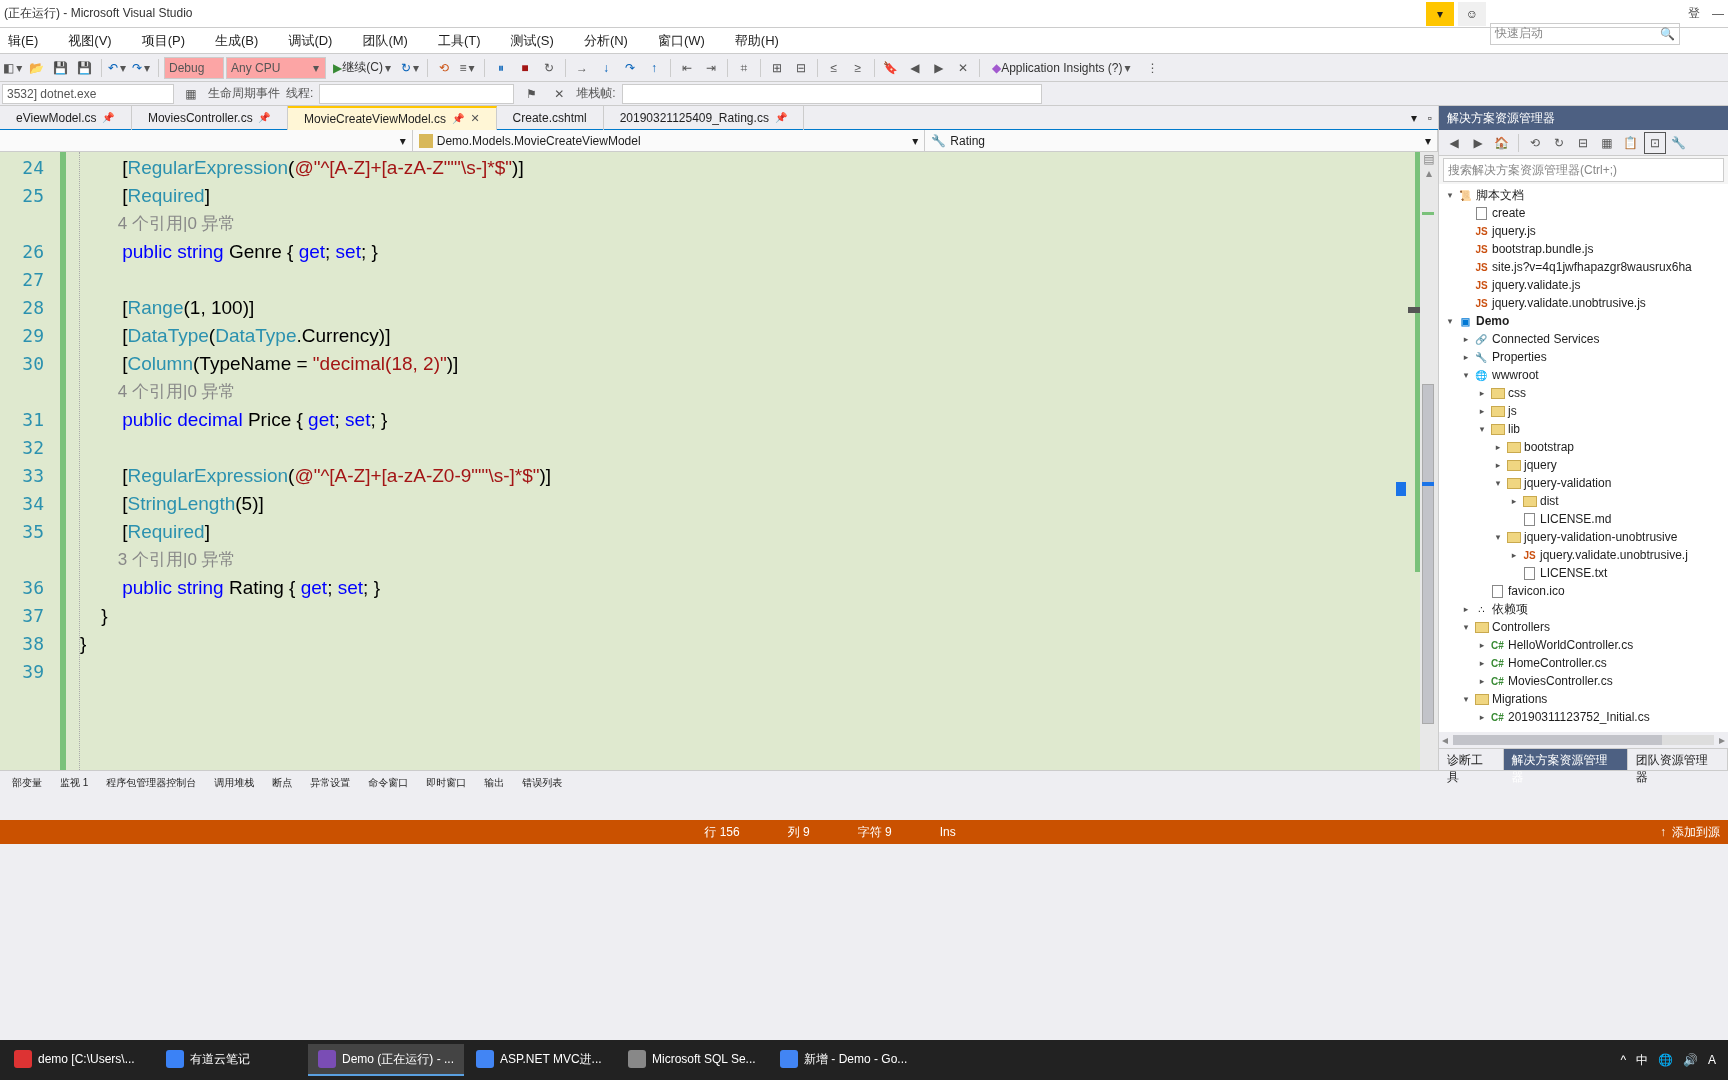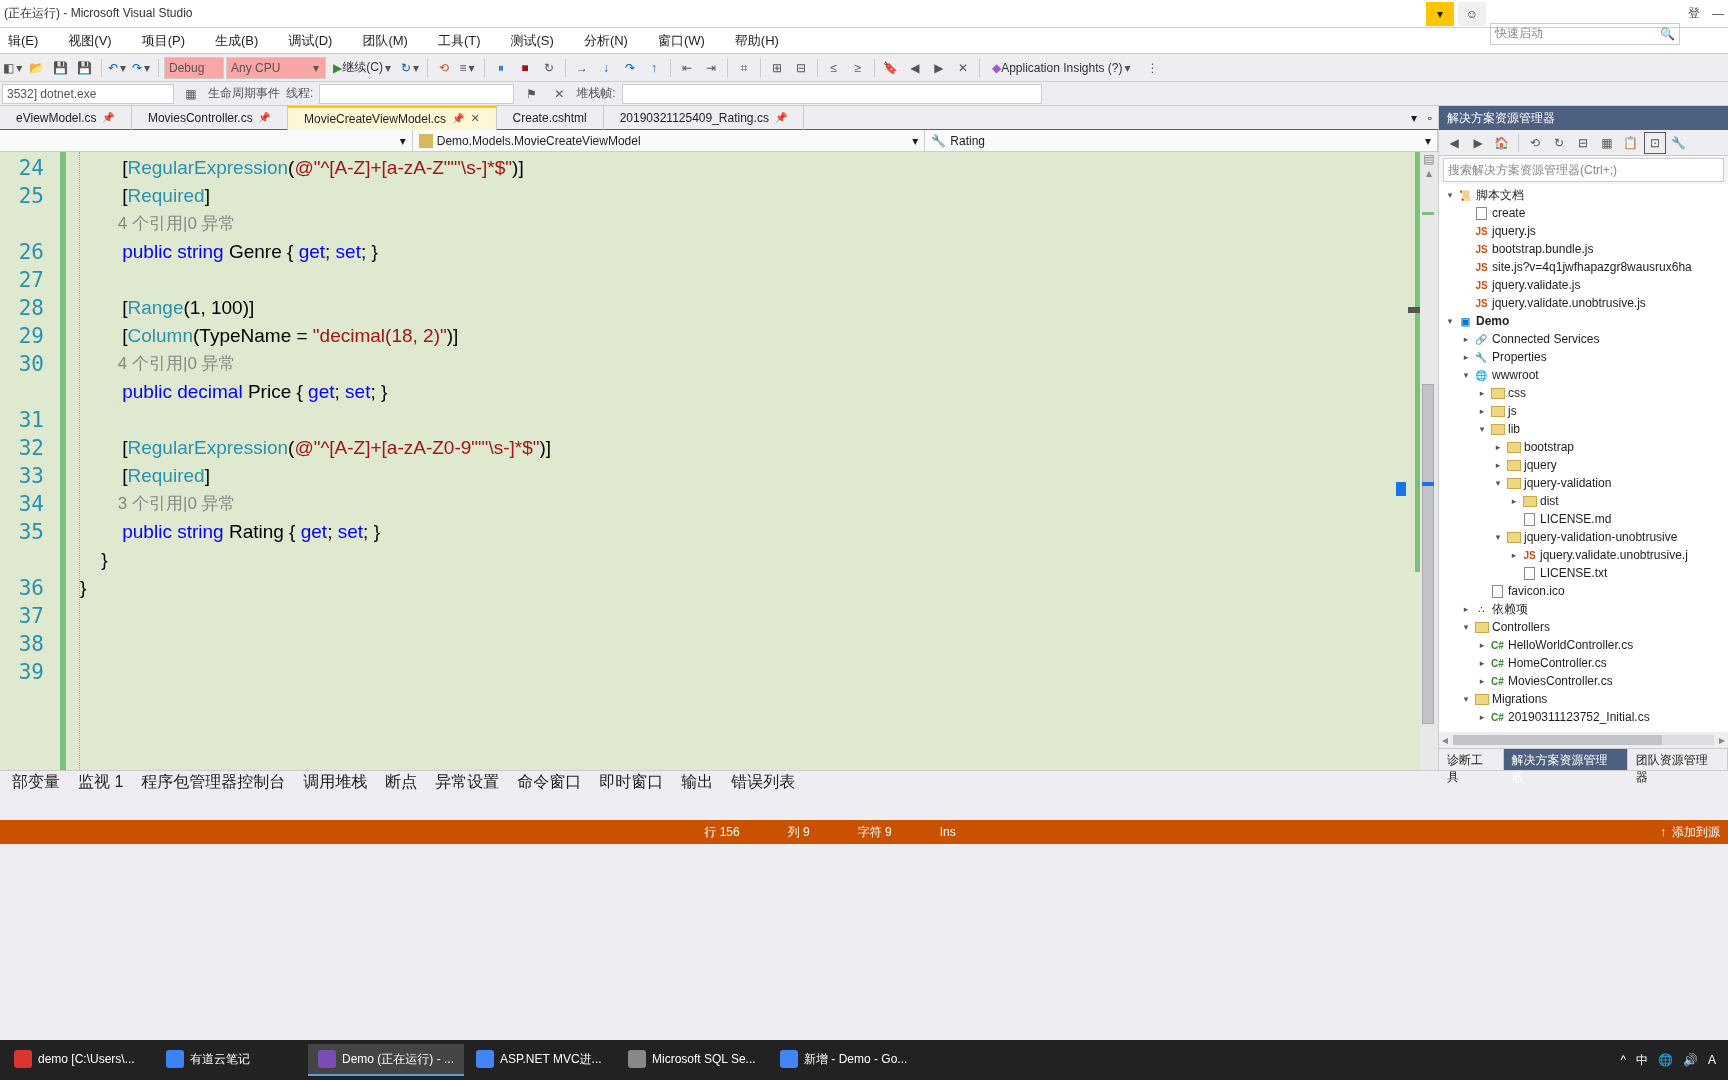--- a/index.html
+++ b/index.html
@@ -41,21 +41,21 @@
 
 .navcombos { height: 22px; background: #fafafa; display: flex; border-bottom: 1px solid #ccc; }
 .navcombo { flex: 1; border-right: 1px solid #ccc; display: flex; align-items: center; padding: 0 6px; gap: 4px; font-size: 12px; }
 .navcombo .ico { width: 14px; height: 14px; background: #d8b85a; }
 .navcombo .dd2 { margin-left: auto; }
 
 
 .main { display: flex; height: 618px; }
 .editor-wrap { flex: 1; position: relative; background: #dfe9cf; display: flex; }
 .gutter { width: 60px; background: #dfe9cf; padding-top: 2px; }
-.lnum { height: 28px; color: #2b91af; font-family: Consolas, monospace; font-size: 21px; text-align: right; padding-right: 16px; line-height: 28px; }
+.lnum { height: 28px; color: #2b91af; font-family: Consolas, monospace; font-size: 18px; text-align: right; padding-right: 16px; line-height: 28px; }
 .margin-bar { width: 6px; background: #7ac17a; }
 .outline-bar { width: 14px; background: #dfe9cf; border-right: 1px dotted #aaa; position: relative; }
 .code { flex: 1; padding-top: 2px; font-family: Consolas, monospace; font-size: 19px; background: #dfe9cf; position: relative; }
 .line { height: 28px; line-height: 28px; white-space: pre; }
 .kw { color: #0000ff; } 
 .type { color: #2b91af; } 
 .str { color: #a31515; }
 .punc { color: #000; }
 .codelens { color: #888888; font-size: 17px; height: 28px; line-height: 28px; }
 .vscroll { width: 18px; background: #e8e8e8; position: relative; }
@@ -76,21 +76,21 @@
 .ico-js { color: #ca5010; font-weight: bold; }
 .ico-file { background: #fff; border: 1px solid #888; width: 11px; height: 13px; }
 .ico-proj { color: #0078d4; font-weight: bold; }
 .ico-web { color: #0078d4; }
 .solx-tabs { height: 22px; background: #eeeef2; display: flex; border-top: 1px solid #ccc; }
 .solx-tab { padding: 3px 8px; border-right: 1px solid #ccc; font-size: 12px; cursor: pointer; }
 .solx-tab.active { background: #4d6082; color: #fff; }
 
 
 .bottom-tabs { height: 24px; background: #eeeef2; display: flex; align-items: center; gap: 2px; padding-left: 4px; border-top: 1px solid #ccc; }
-.btab { padding: 19px 8px; font-size: 16px; cursor: pointer; }
+.btab { padding: 19px 8px; font-size: 10px; cursor: pointer; }
 
 
 .statusbar { height: 24px; background: #ca5100; color: #fff; display: flex; align-items: center; font-size: 12px; }
 .stat-seg { padding: 0 24px; }
 .stat-spacer { flex: 1; }
 .stat-right { display: flex; align-items: center; gap: 6px; padding-right: 8px; }
 
 
 .taskbar { height: 40px; background: #222; display: flex; align-items: center; gap: 2px; padding-left: 4px; position: absolute; bottom: 0; left: 0; right: 0; }
 .task { height: 32px; display: flex; align-items: center; gap: 6px; padding: 0 10px; color: #fff; font-size: 12px; border-bottom: 2px solid transparent; cursor: pointer; min-width: 150px; }
@@ -272,25 +272,27 @@
         <div class="margin-bar"></div>
         <div class="outline-bar"></div>
         <div class="code" id="code">
           <div class="edge-blue" style="top:330px"></div>
         <div class="line">        <span class="punc">[</span><span class="type">RegularExpression</span><span class="punc">(</span><span class="str">@"^[A-Z]+[a-zA-Z""'\s-]*$"</span><span class="punc">)]</span></div>
             <div class="line">        <span class="punc">[</span><span class="type">Required</span><span class="punc">]</span></div>
             <div class="line codelens">        4 个引用|0 异常</div>
             <div class="line">        <span class="kw">public </span><span class="kw">string </span><span class="punc">Genre { </span><span class="kw">get</span><span class="punc">; </span><span class="kw">set</span><span class="punc">; </span><span class="punc">}</span></div>
             <div class="line"></div>
             <div class="line">        <span class="punc">[</span><span class="type">Range</span><span class="punc">(1, 100)]</span></div>
+            <div class="line">        <span class="punc">[</span><span class="type">DataType</span><span class="punc">(</span><span class="type">DataType</span><span class="punc">.Currency)]</span></div>
             <div class="line">        <span class="punc">[</span><span class="type">Column</span><span class="punc">(TypeName = </span><span class="str">"decimal(18, 2)"</span><span class="punc">)]</span></div>
             <div class="line codelens">        4 个引用|0 异常</div>
             <div class="line">        <span class="kw">public </span><span class="kw">decimal </span><span class="punc">Price { </span><span class="kw">get</span><span class="punc">; </span><span class="kw">set</span><span class="punc">; </span><span class="punc">}</span></div>
             <div class="line"></div>
             <div class="line">        <span class="punc">[</span><span class="type">RegularExpression</span><span class="punc">(</span><span class="str">@"^[A-Z]+[a-zA-Z0-9""'\s-]*$"</span><span class="punc">)]</span></div>
+            <div class="line">        <span class="punc">[</span><span class="type">StringLength</span><span class="punc">(5)]</span></div>
             <div class="line">        <span class="punc">[</span><span class="type">Required</span><span class="punc">]</span></div>
             <div class="line codelens">        3 个引用|0 异常</div>
             <div class="line">        <span class="kw">public </span><span class="kw">string </span><span class="punc">Rating { </span><span class="kw">get</span><span class="punc">; </span><span class="kw">set</span><span class="punc">; </span><span class="punc">}</span></div>
             <div class="line">    <span class="punc">}</span></div>
             <div class="line"><span class="punc">}</span></div>
             <div class="line"></div>
           </div>
         <div style="width:14px;background:#dfe9cf;position:relative">
           <div style="position:absolute;top:0;width:5px;height:420px;right:0;background:#7ac17a"></div>
           <div style="position:absolute;top:155px;right:6px;width:6px;height:6px;background:#555"></div>

